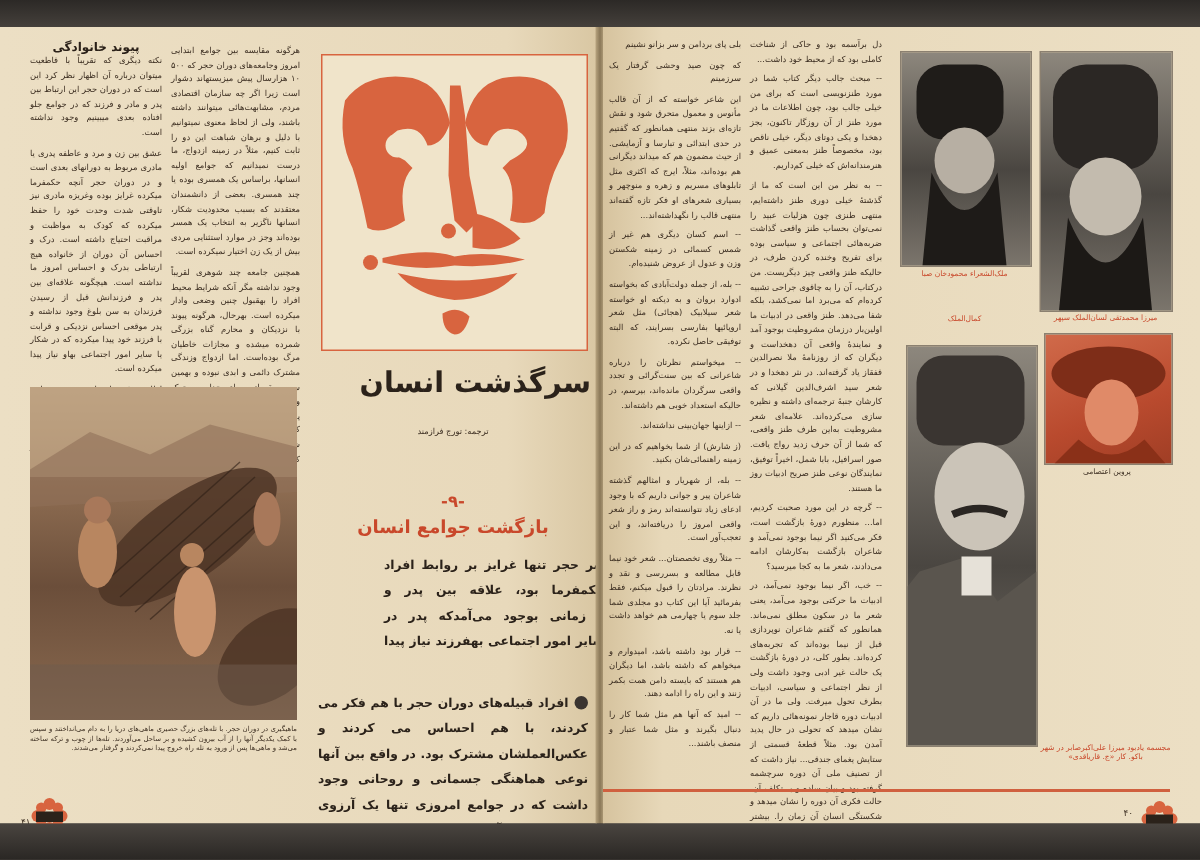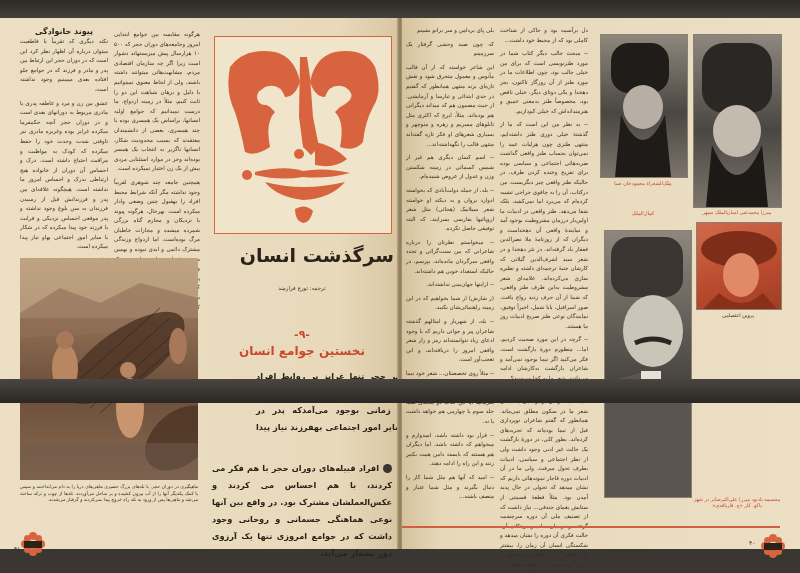--- a/index.html
+++ b/index.html
@@ -1,21 +1,21 @@
 <!DOCTYPE html>
 <html><head>
 <meta charset="utf-8">
 <style>
   html, body { margin:0; padding:0; }
   body {
     width:800px; height:573px; overflow:hidden; position:relative;
     background:#3a3632;
     font-family:"DejaVu Sans", sans-serif;
   }
-  .spread { position:absolute; left:0; top:0; width:800px; height:403px; }
+  .spread { position:absolute; left:0; top:0; width:800px; height:573px; }
   .topband { position:absolute; left:0; top:0; width:800px; height:22px;
     background:linear-gradient(#2c2926,#4a4540); }
   .botband { position:absolute; left:0; bottom:0; width:800px; height:24px;
     background:linear-gradient(#4a4540,#2a2724); }
   .page { position:absolute; top:18px; height:531px; background:#eadcbf; overflow:hidden; }
   .page.left { left:0; width:398px; background:linear-gradient(90deg,#ecdfc4 0%,#e8d9bb 85%,#d9c7a3 100%); }
   .page.right { left:402px; width:398px; background:linear-gradient(90deg,#d6c39e 0%,#e7d8b9 10%,#ecdfc4 100%); }
   .gutter { position:absolute; left:397px; top:18px; width:6px; height:531px; background:linear-gradient(90deg,#b8a47f,#8a7858,#b8a47f); }
 
   .col { position:absolute; direction:rtl; text-align:justify; color:#3b2d20;
@@ -108,21 +108,21 @@
       <g fill="#f0e4ca">
         <circle cx="50" cy="60" r="8"></circle>
           <circle cx="125" cy="60" r="8"></circle>
       </g>
     </svg>
   </div>
 
   <div class="title">سرگذشت انسان</div>
   <div class="translator">ترجمه: تورج فرازمند</div>
   <div class="chapter-num">-۹-</div>
-  <div class="chapter-title">نخستین جوامع انسان</div>
+  <div class="chapter-title">بازگشت جوامع انسان</div>
 
   <div class="lead" style="left:212px; top:368px; width:180px;margin-left:44px;">
     <span class="bullet"></span><span>در عصر حجر تنها غرایز بر روابط افراد جوامع حکمفرما بود، علاقه بین پدر و فرزندتنها زمانی بوجود می‌آمدکه پدر در شکار یا سایر امور اجتماعی بهفرزند نیاز پیدا می‌کرد.</span>
   </div>
   <div class="lead" style="left:212px; top:460px; width:180px;">
     <span class="bullet"></span><span>افراد قبیله‌های دوران حجر با هم فکر می کردند، با هم احساس می کردند و عکس‌العملشان مشترک بود. در واقع بین آنها نوعی هماهنگی جسمانی و روحانی وجود داشت که در جوامع امروزی تنها یک آرزوی دور بشمار می‌آید.</span>
   </div>
 
   <svg class="logo" style="left:20px; top:531px;" viewBox="0 0 26 26">
     <g fill="#d8643f">

